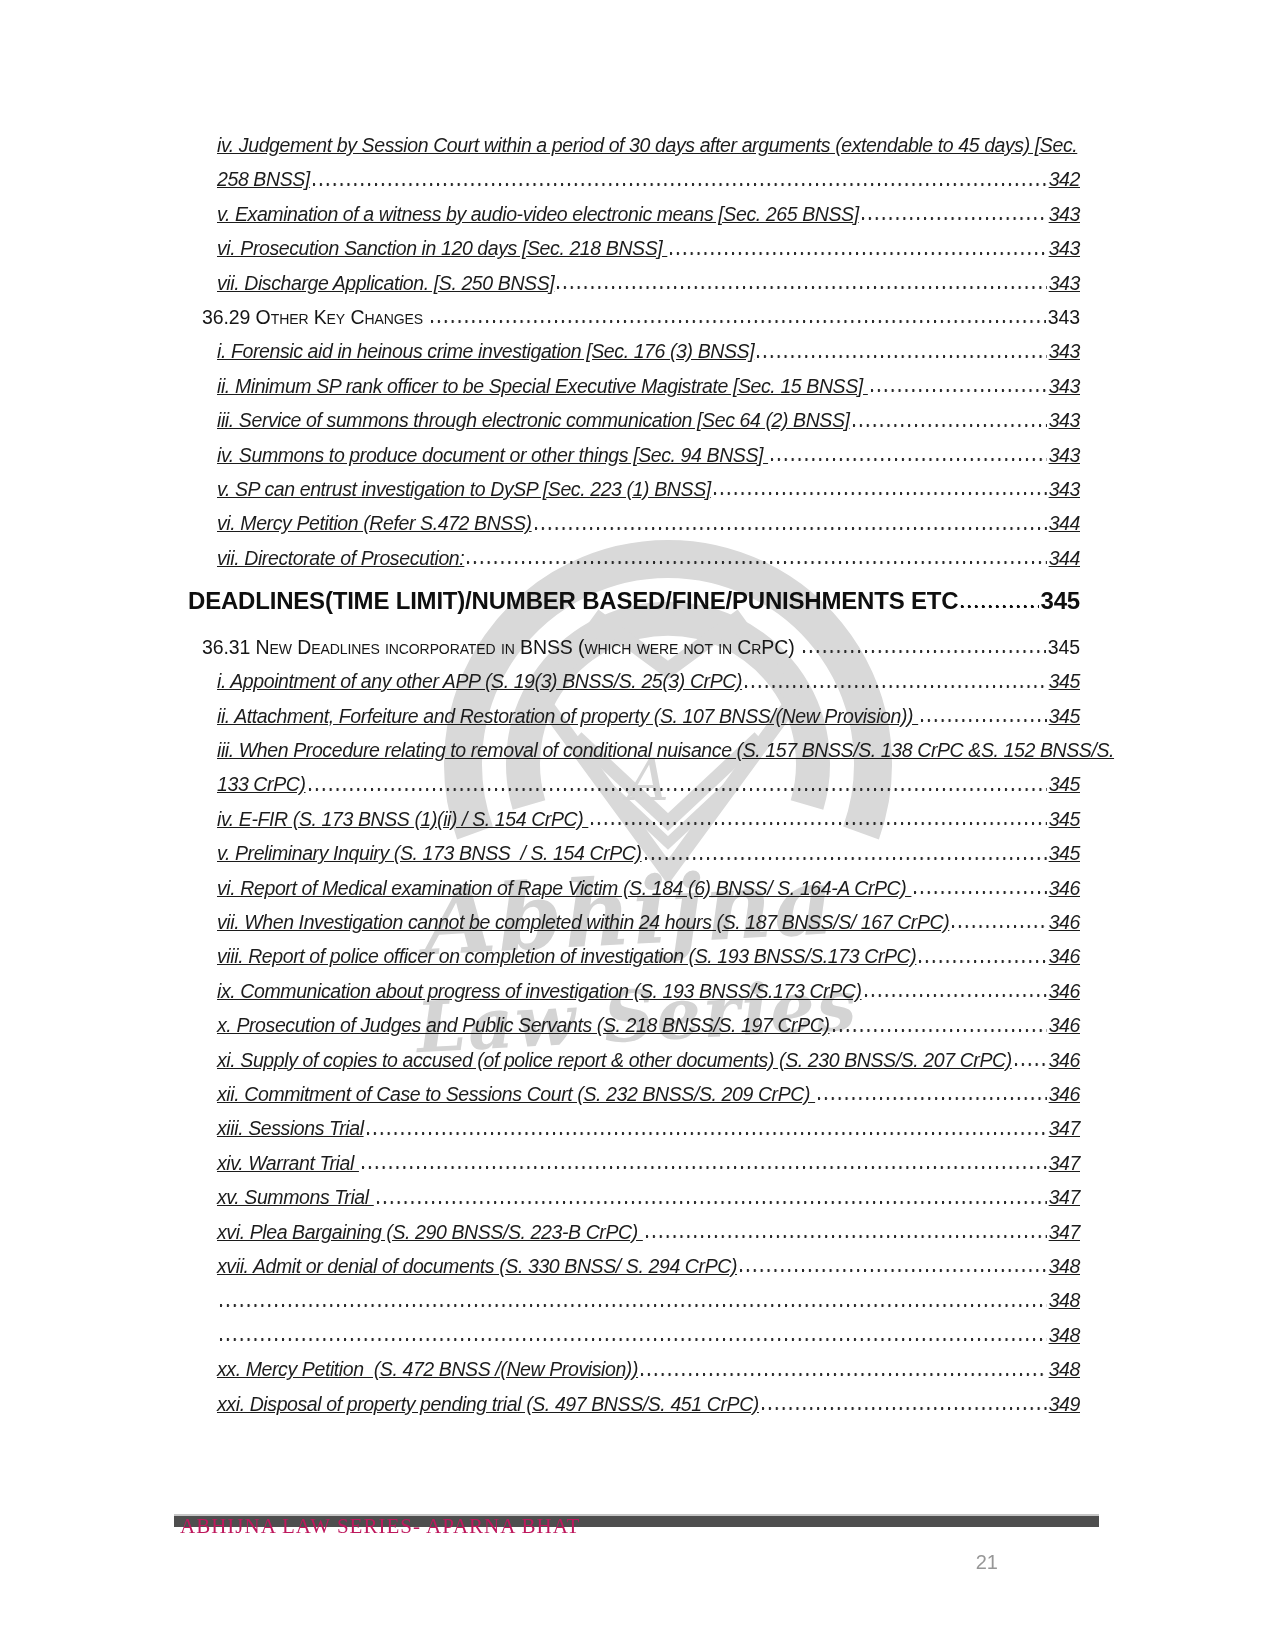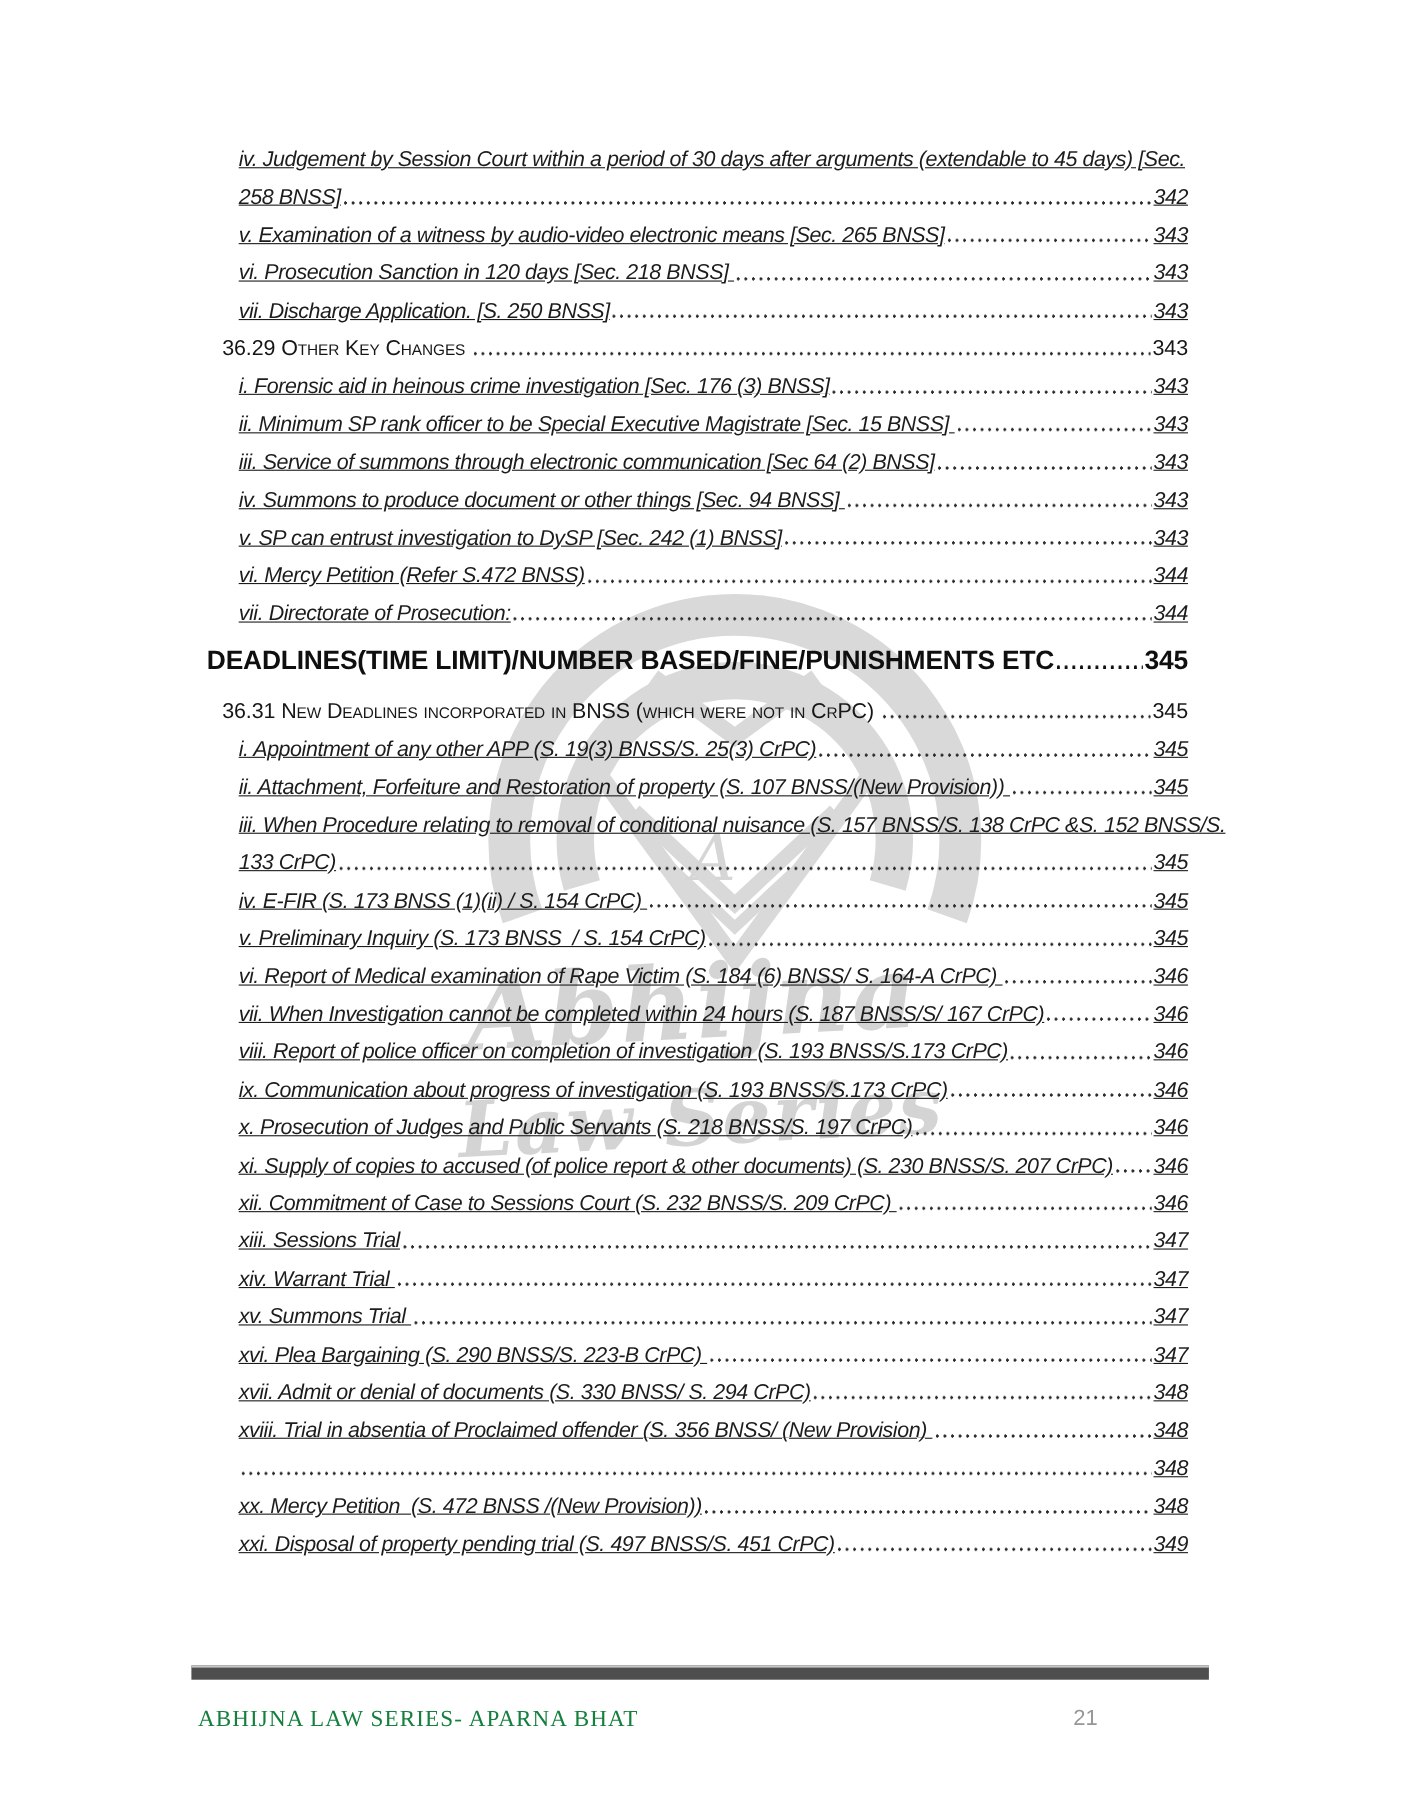--- a/index.html
+++ b/index.html
@@ -20,22 +20,22 @@
   .item .pg{font-style:italic;}
   .section{font-size:19.5px;font-variant:small-caps;letter-spacing:-0.1px;color:#161616;padding-left:16px;}
   .section .t{font-variant:small-caps;}
   .heading{font-weight:bold;font-size:24px;letter-spacing:-0.2px;color:#0f0f0f;padding-left:2px;
            margin-top:9px;margin-bottom:11px;}
   .heading .leader{background-image:radial-gradient(circle at 2.2px 2.6px,#101010 1.5px,rgba(0,0,0,0) 1.75px);
            background-size:7px 5px;}
   
   .rule{position:absolute;left:174px;top:1514px;width:925px;height:13px;box-sizing:border-box;
         background:#4e4e4e;border-top:2px solid #c6c6c6;z-index:2;}
-  .footer-text{position:absolute;left:180px;top:1550px;font-family:"Liberation Serif",serif;
-        font-size:21px;color:#15803d;letter-spacing:1px;z-index:2;}
+  .footer-text{position:absolute;left:180px;top:1514px;font-family:"Liberation Serif",serif;
+        font-size:21px;color:#be185d;letter-spacing:1px;z-index:2;}
   .footer-page{position:absolute;left:174px;top:1551px;width:824px;text-align:right;
         font-family:Liberation Sans, sans-serif;font-size:20px;color:#979797;z-index:2;}
 </style>
 </head>
 <body>
 
 <div class="page">
 
   <svg class="wm" width="1275" height="1650" viewBox="0 0 1275 1650" aria-hidden="true">
     <g stroke="#d9d9d9" fill="none">
@@ -95,21 +95,21 @@
         <span class="t">iii. Service of summons through electronic communication [Sec 64 (2) BNSS]</span>
         <span class="leader"></span>
         <span class="pg">343</span>
       </div>
       <div class="row item">
         <span class="t">iv. Summons to produce document or other things [Sec. 94 BNSS] </span>
         <span class="leader"></span>
         <span class="pg">343</span>
       </div>
       <div class="row item">
-        <span class="t">v. SP can entrust investigation to DySP [Sec. 242 (1) BNSS]</span>
+        <span class="t">v. SP can entrust investigation to DySP [Sec. 223 (1) BNSS]</span>
         <span class="leader"></span>
         <span class="pg">343</span>
       </div>
       <div class="row item">
         <span class="t">vi. Mercy Petition (Refer S.472 BNSS)</span>
         <span class="leader"></span>
         <span class="pg">344</span>
       </div>
       <div class="row item">
         <span class="t">vii. Directorate of Prosecution:</span>
@@ -208,21 +208,20 @@
         <span class="t">xvi. Plea Bargaining (S. 290 BNSS/S. 223-B CrPC) </span>
         <span class="leader"></span>
         <span class="pg">347</span>
       </div>
       <div class="row item">
         <span class="t">xvii. Admit or denial of documents (S. 330 BNSS/ S. 294 CrPC)</span>
         <span class="leader"></span>
         <span class="pg">348</span>
       </div>
       <div class="row item">
-        <span class="t">xviii. Trial in absentia of Proclaimed offender (S. 356 BNSS/ (New Provision) </span>
         <span class="leader"></span>
         <span class="pg">348</span>
       </div>
       <div class="row item">
         <span class="leader"></span>
         <span class="pg">348</span>
       </div>
       <div class="row item">
         <span class="t">xx. Mercy Petition  (S. 472 BNSS /(New Provision))</span>
         <span class="leader"></span>

